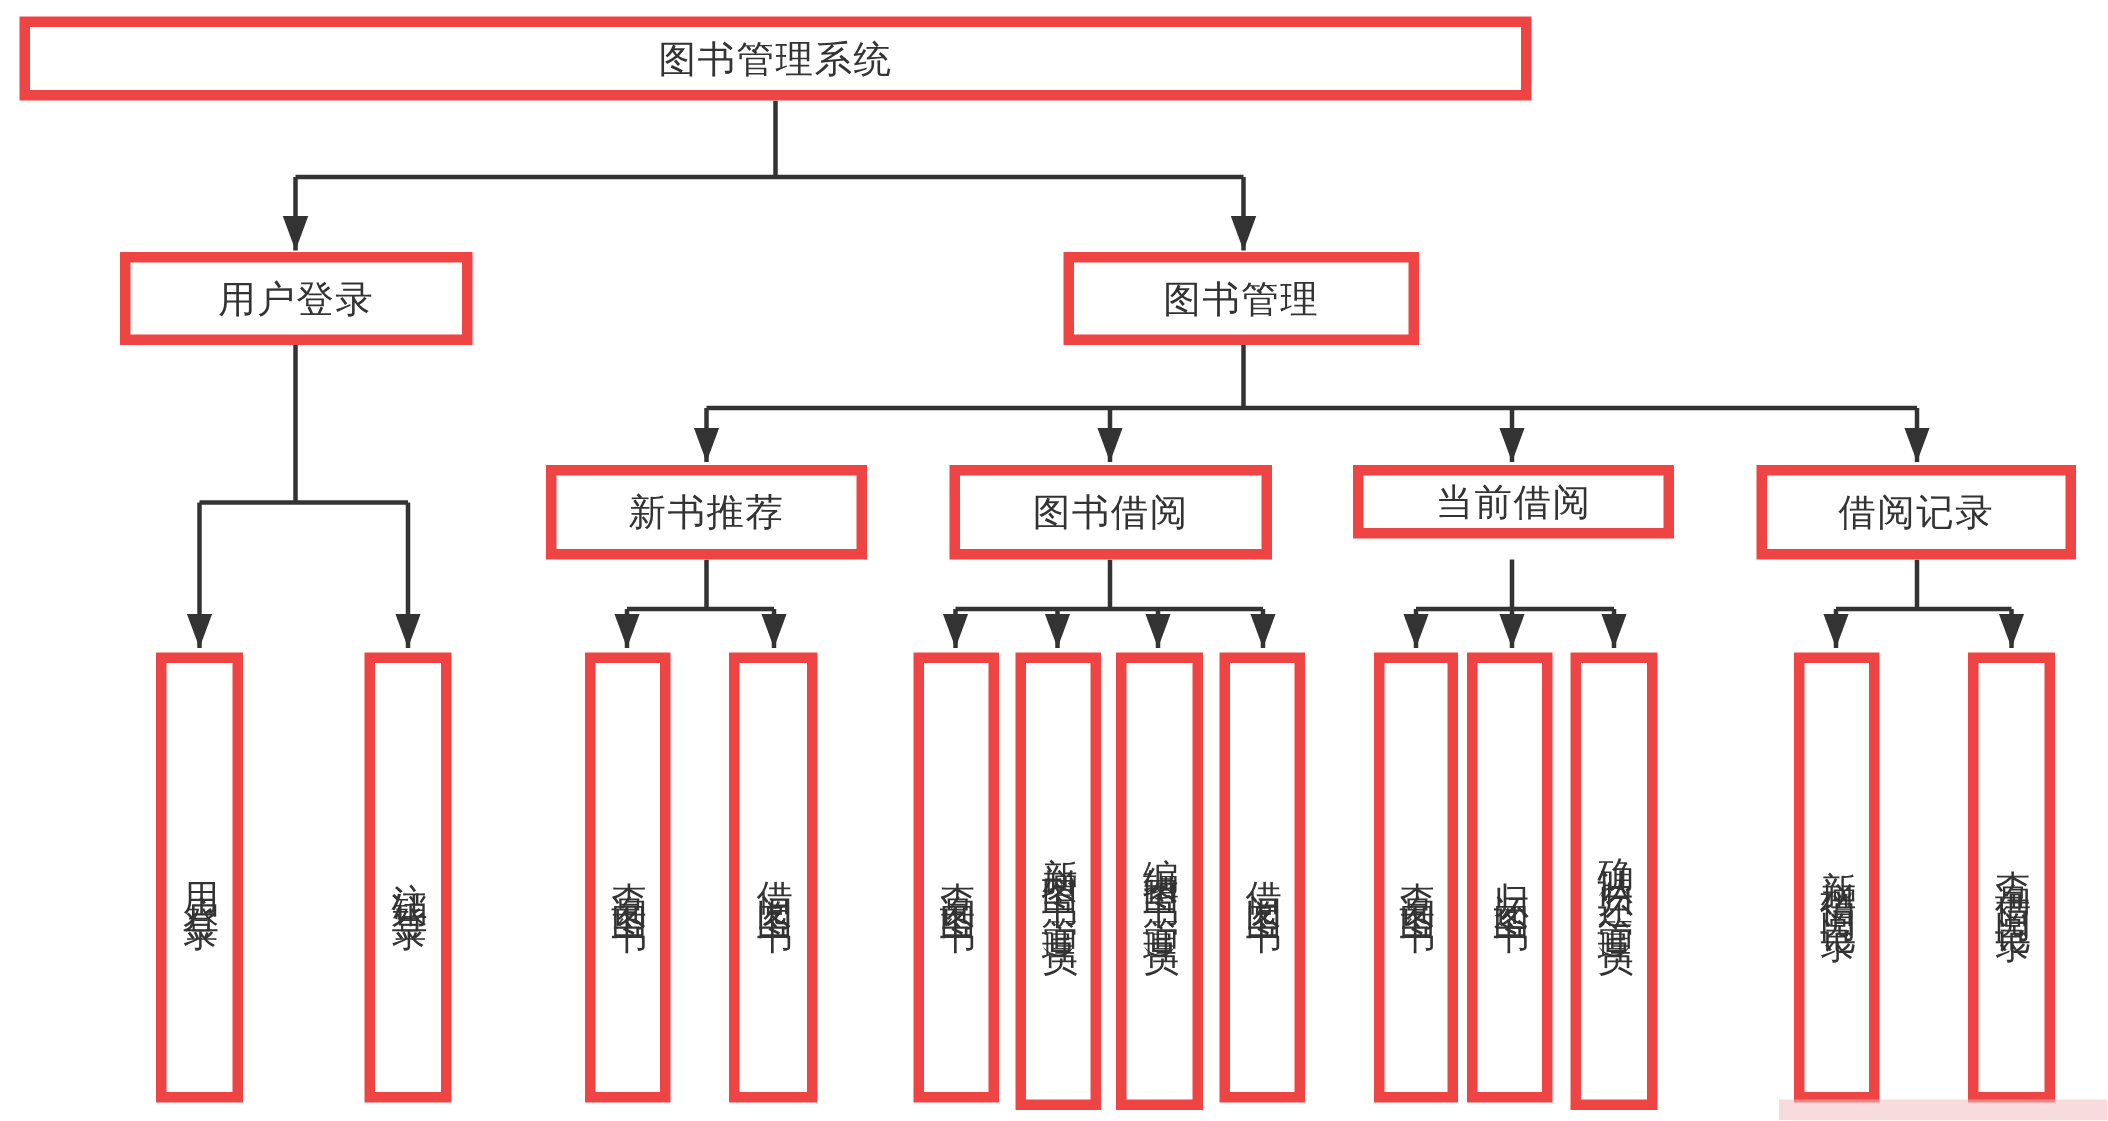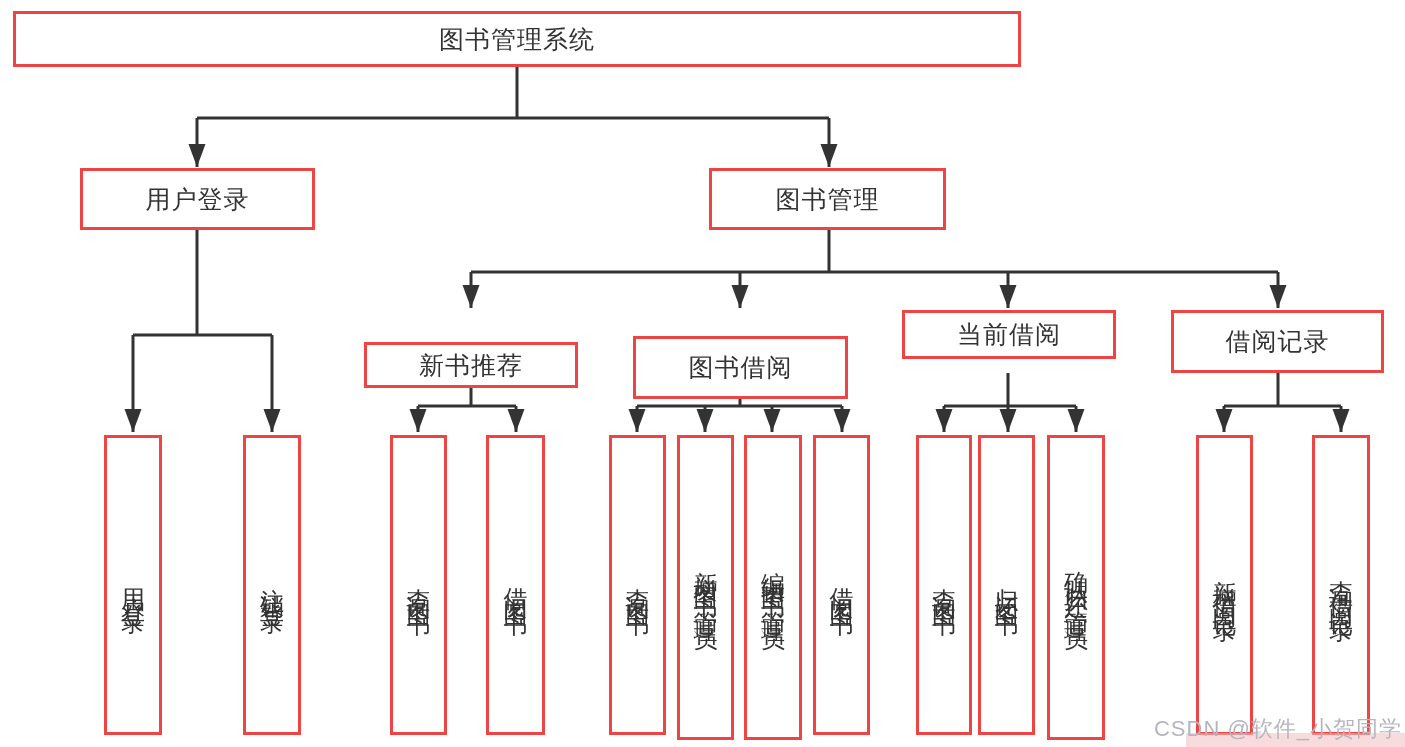--- a/index.html
+++ b/index.html
@@ -17,21 +17,21 @@
   }
   .wires {
     position: absolute;
     left: 0;
     top: 0;
     z-index: 1;
   }
   .node {
     position: absolute;
     box-sizing: border-box;
-    border: 3px solid #ef4444;
+    border: 7px solid #ef4444;
     background: #ffffff;
     display: flex;
     align-items: center;
     justify-content: center;
     color: #333333;
     font-size: 25px;
     letter-spacing: 1px;
     z-index: 2;
     text-align: center;
   }
@@ -39,22 +39,22 @@
     writing-mode: vertical-rl;
     text-orientation: mixed;
     font-size: 24px;
     letter-spacing: 8px;
     line-height: 1;
   }
   
   .n-root        { left: 13px;   top: 11px;  width: 1008px; height: 56px; }
   .n-user-login  { left: 80px;   top: 168px; width: 235px;  height: 62px; }
   .n-book-mgmt   { left: 709px;  top: 168px; width: 237px;  height: 62px; }
-  .n-new-rec     { left: 364px;  top: 310px; width: 214px;  height: 46px; margin-top: 32px; }
-  .n-book-borrow { left: 633px;  top: 310px; width: 215px;  height: 63px; margin-top: 26px; }
+  .n-new-rec     { left: 364px;  top: 310px; width: 214px;  height: 63px; }
+  .n-book-borrow { left: 633px;  top: 310px; width: 215px;  height: 63px; }
   .n-cur-borrow  { left: 902px;  top: 310px; width: 214px;  height: 49px; }
   .n-records     { left: 1171px; top: 310px; width: 213px;  height: 63px; }
   .l-a1 { left: 104px;  top: 435px; width: 58px; height: 300px; }
   .l-a2 { left: 243px;  top: 435px; width: 58px; height: 300px; }
   .l-b1 { left: 390px;  top: 435px; width: 57px; height: 300px; }
   .l-b2 { left: 486px;  top: 435px; width: 59px; height: 300px; }
   .l-c1 { left: 609px;  top: 435px; width: 57px; height: 300px; }
   .l-c2 { left: 677px;  top: 435px; width: 57px; height: 305px; }
   .l-c3 { left: 744px;  top: 435px; width: 58px; height: 305px; }
   .l-c4 { left: 813px;  top: 435px; width: 57px; height: 300px; }
@@ -150,15 +150,14 @@
   <div class="node vnode l-c4">借阅图书</div>
 
   <div class="node vnode l-d1">查询图书</div>
   <div class="node vnode l-d2">归还图书</div>
   <div class="node vnode l-d3">确认归还（管理员）</div>
 
   <div class="node vnode l-e1">新增借阅记录</div>
   <div class="node vnode l-e2">查询借阅记录</div>
 
   <div class="watermark-tint"></div>
-  <div class="watermark">CSDN @软件_小贺同学</div>
 
 </div>
 
 </body></html>

